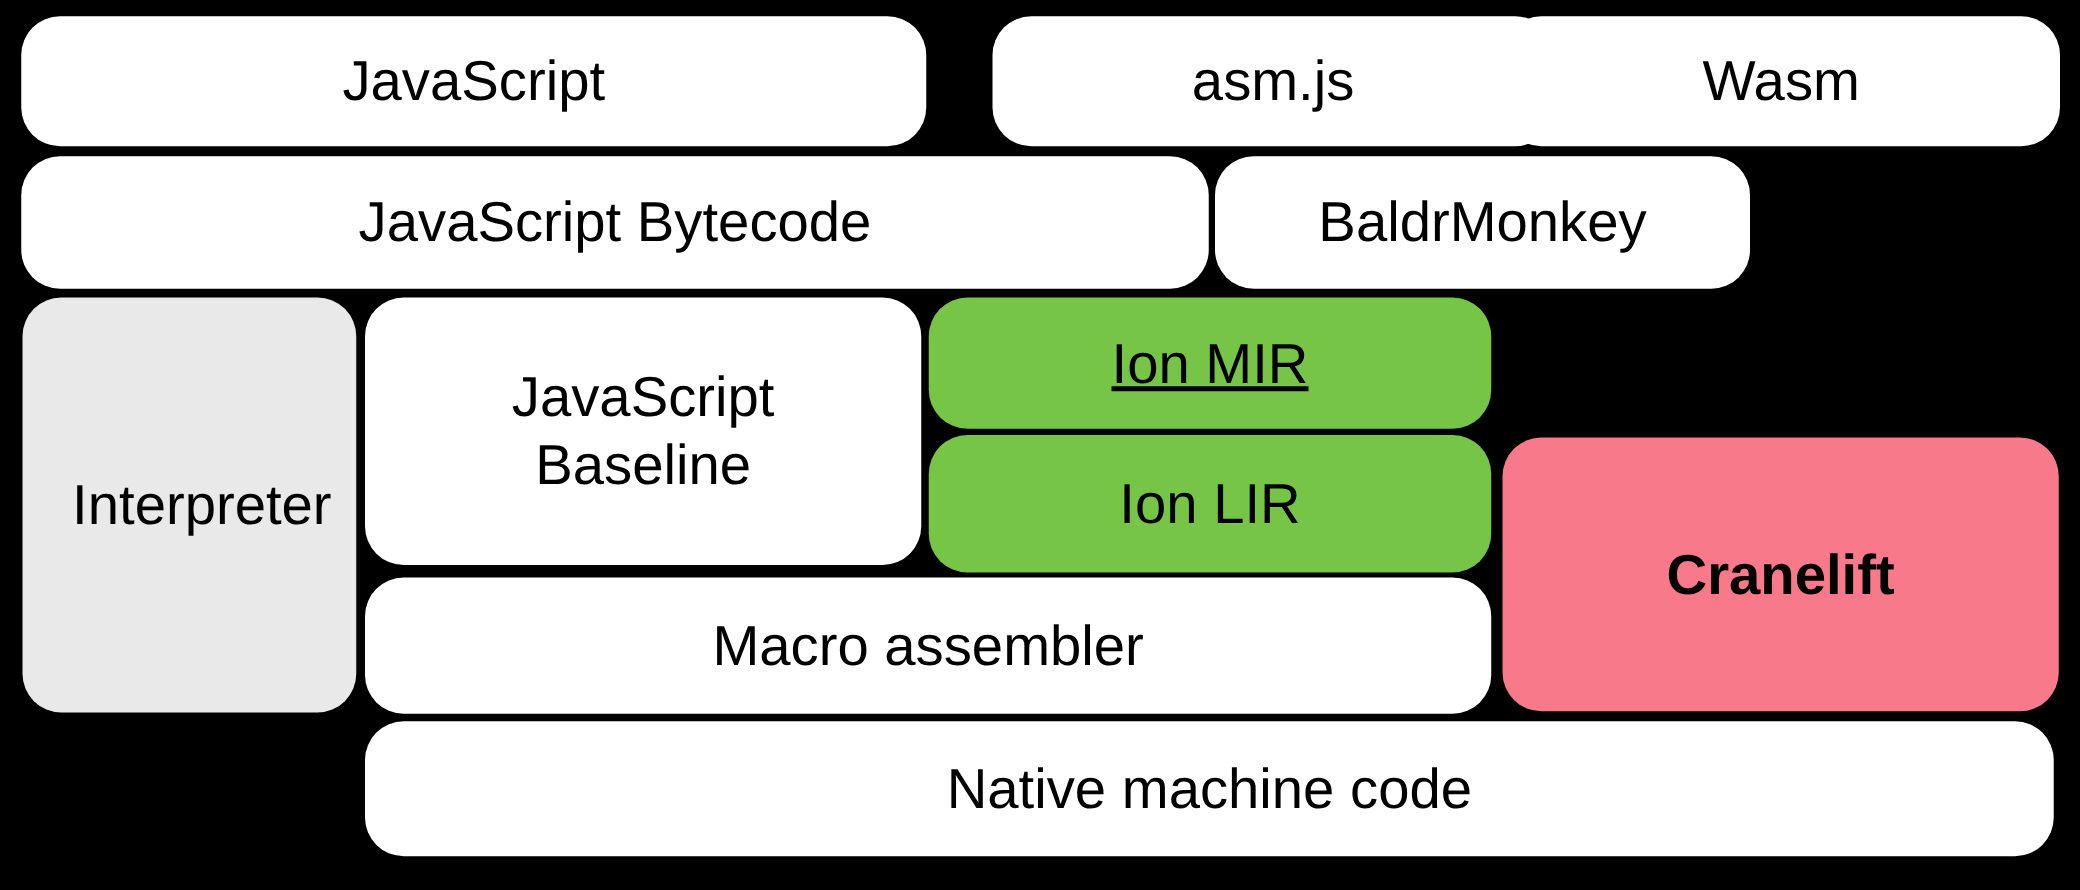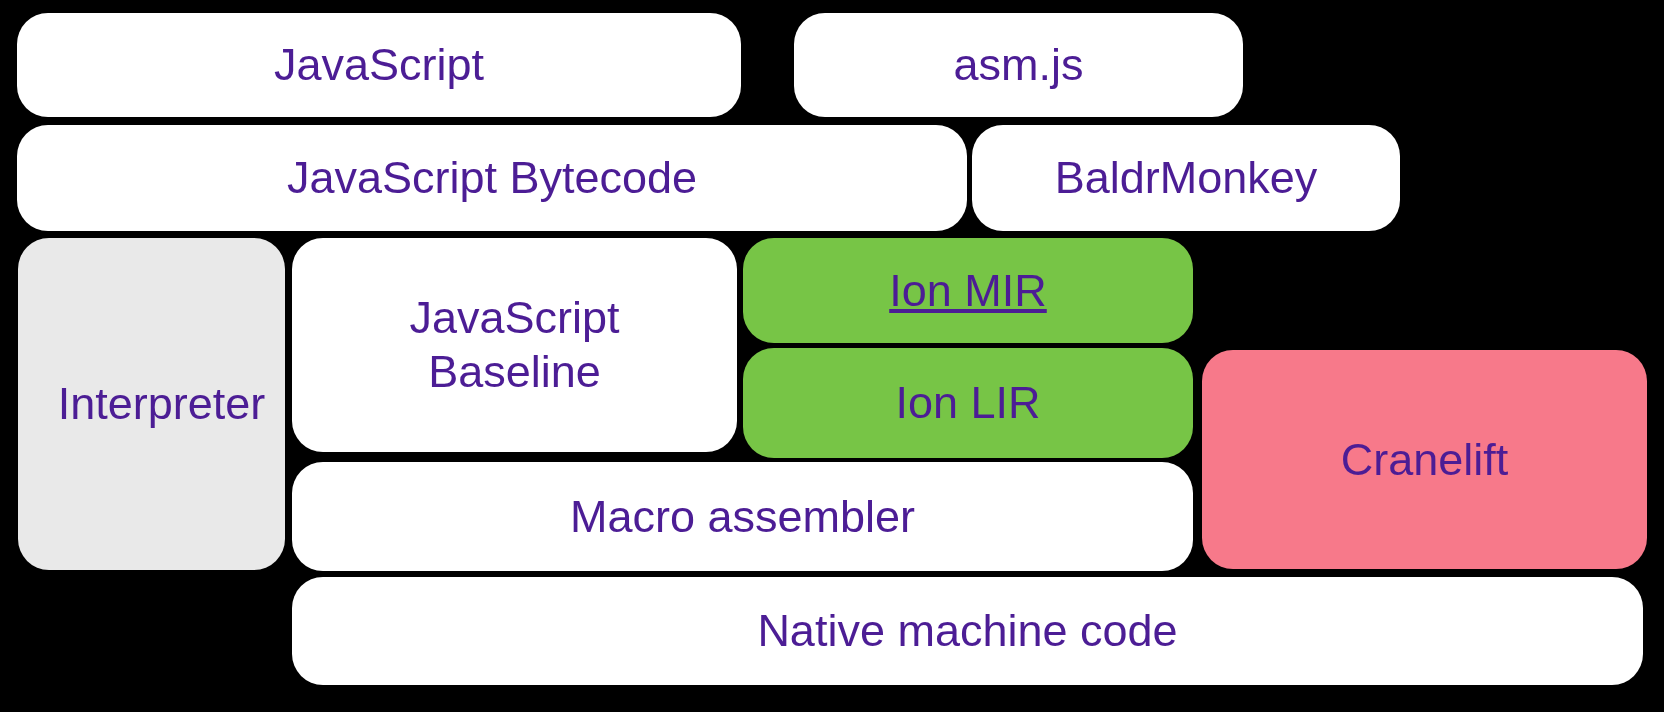--- a/index.html
+++ b/index.html
@@ -17,21 +17,21 @@
   }
   .box {
     position: absolute;
     border-radius: 31px;
     display: flex;
     align-items: center;
     justify-content: center;
     text-align: center;
     font-size: 45px;
     line-height: 1.2;
-    color: #4c1d95;
+    color: #000000;
     white-space: pre-line;
     box-sizing: border-box;
   }
   
   .n-javascript   { left: 17px;   top: 13px;  width: 724px;  height: 104px; }
   .n-asmjs        { left: 746px;  top: 13px;  width: 449px;  height: 104px; margin-left: 48px; }
   .n-wasm         { left: 1202px; top: 13px;  width: 446px;  height: 104px; }
   .n-bytecode     { left: 17px;   top: 125px; width: 950px;  height: 106px; }
   .n-baldrmonkey  { left: 972px;  top: 125px; width: 428px;  height: 106px; }
   .n-interpreter  { left: 18px;   top: 238px; width: 267px;  height: 332px; padding-left: 20px; }
@@ -44,33 +44,34 @@
 </style>
 </head>
 <body>
 
 <div id="stage">
 
   <div class="box n-javascript" style="background-color: rgb(255, 255, 255);">JavaScript</div>
 
   <div class="box n-asmjs" style="background-color: rgb(255, 255, 255);">asm.js</div>
 
+  <div class="box n-wasm" style="background-color: rgb(255, 255, 255);">Wasm</div>
 
   <div class="box n-baldrmonkey" style="background-color: rgb(255, 255, 255);">BaldrMonkey</div>
 
   <div class="box n-bytecode" style="background-color: rgb(255, 255, 255);">JavaScript Bytecode</div>
 
   <div class="box n-interpreter" style="background-color: rgb(233, 233, 233);">Interpreter</div>
 
   <div class="box n-baseline" style="background-color: rgb(255, 255, 255);">JavaScript
 Baseline</div>
 
   <div class="box n-ionmir" style="background-color: rgb(119, 197, 70);">Ion MIR</div>
 
   <div class="box n-ionlir" style="background-color: rgb(119, 197, 70);">Ion LIR</div>
 
-  <div class="box n-cranelift" style="background-color: rgb(247, 121, 138);">Cranelift</div>
+  <div class="box n-cranelift" style="background-color: rgb(247, 121, 138); font-weight: bold;">Cranelift</div>
 
   <div class="box n-macro" style="background-color: rgb(255, 255, 255);">Macro assembler</div>
 
   <div class="box n-native" style="background-color: rgb(255, 255, 255);">Native machine code</div>
 
 </div>
 
 </body></html>

